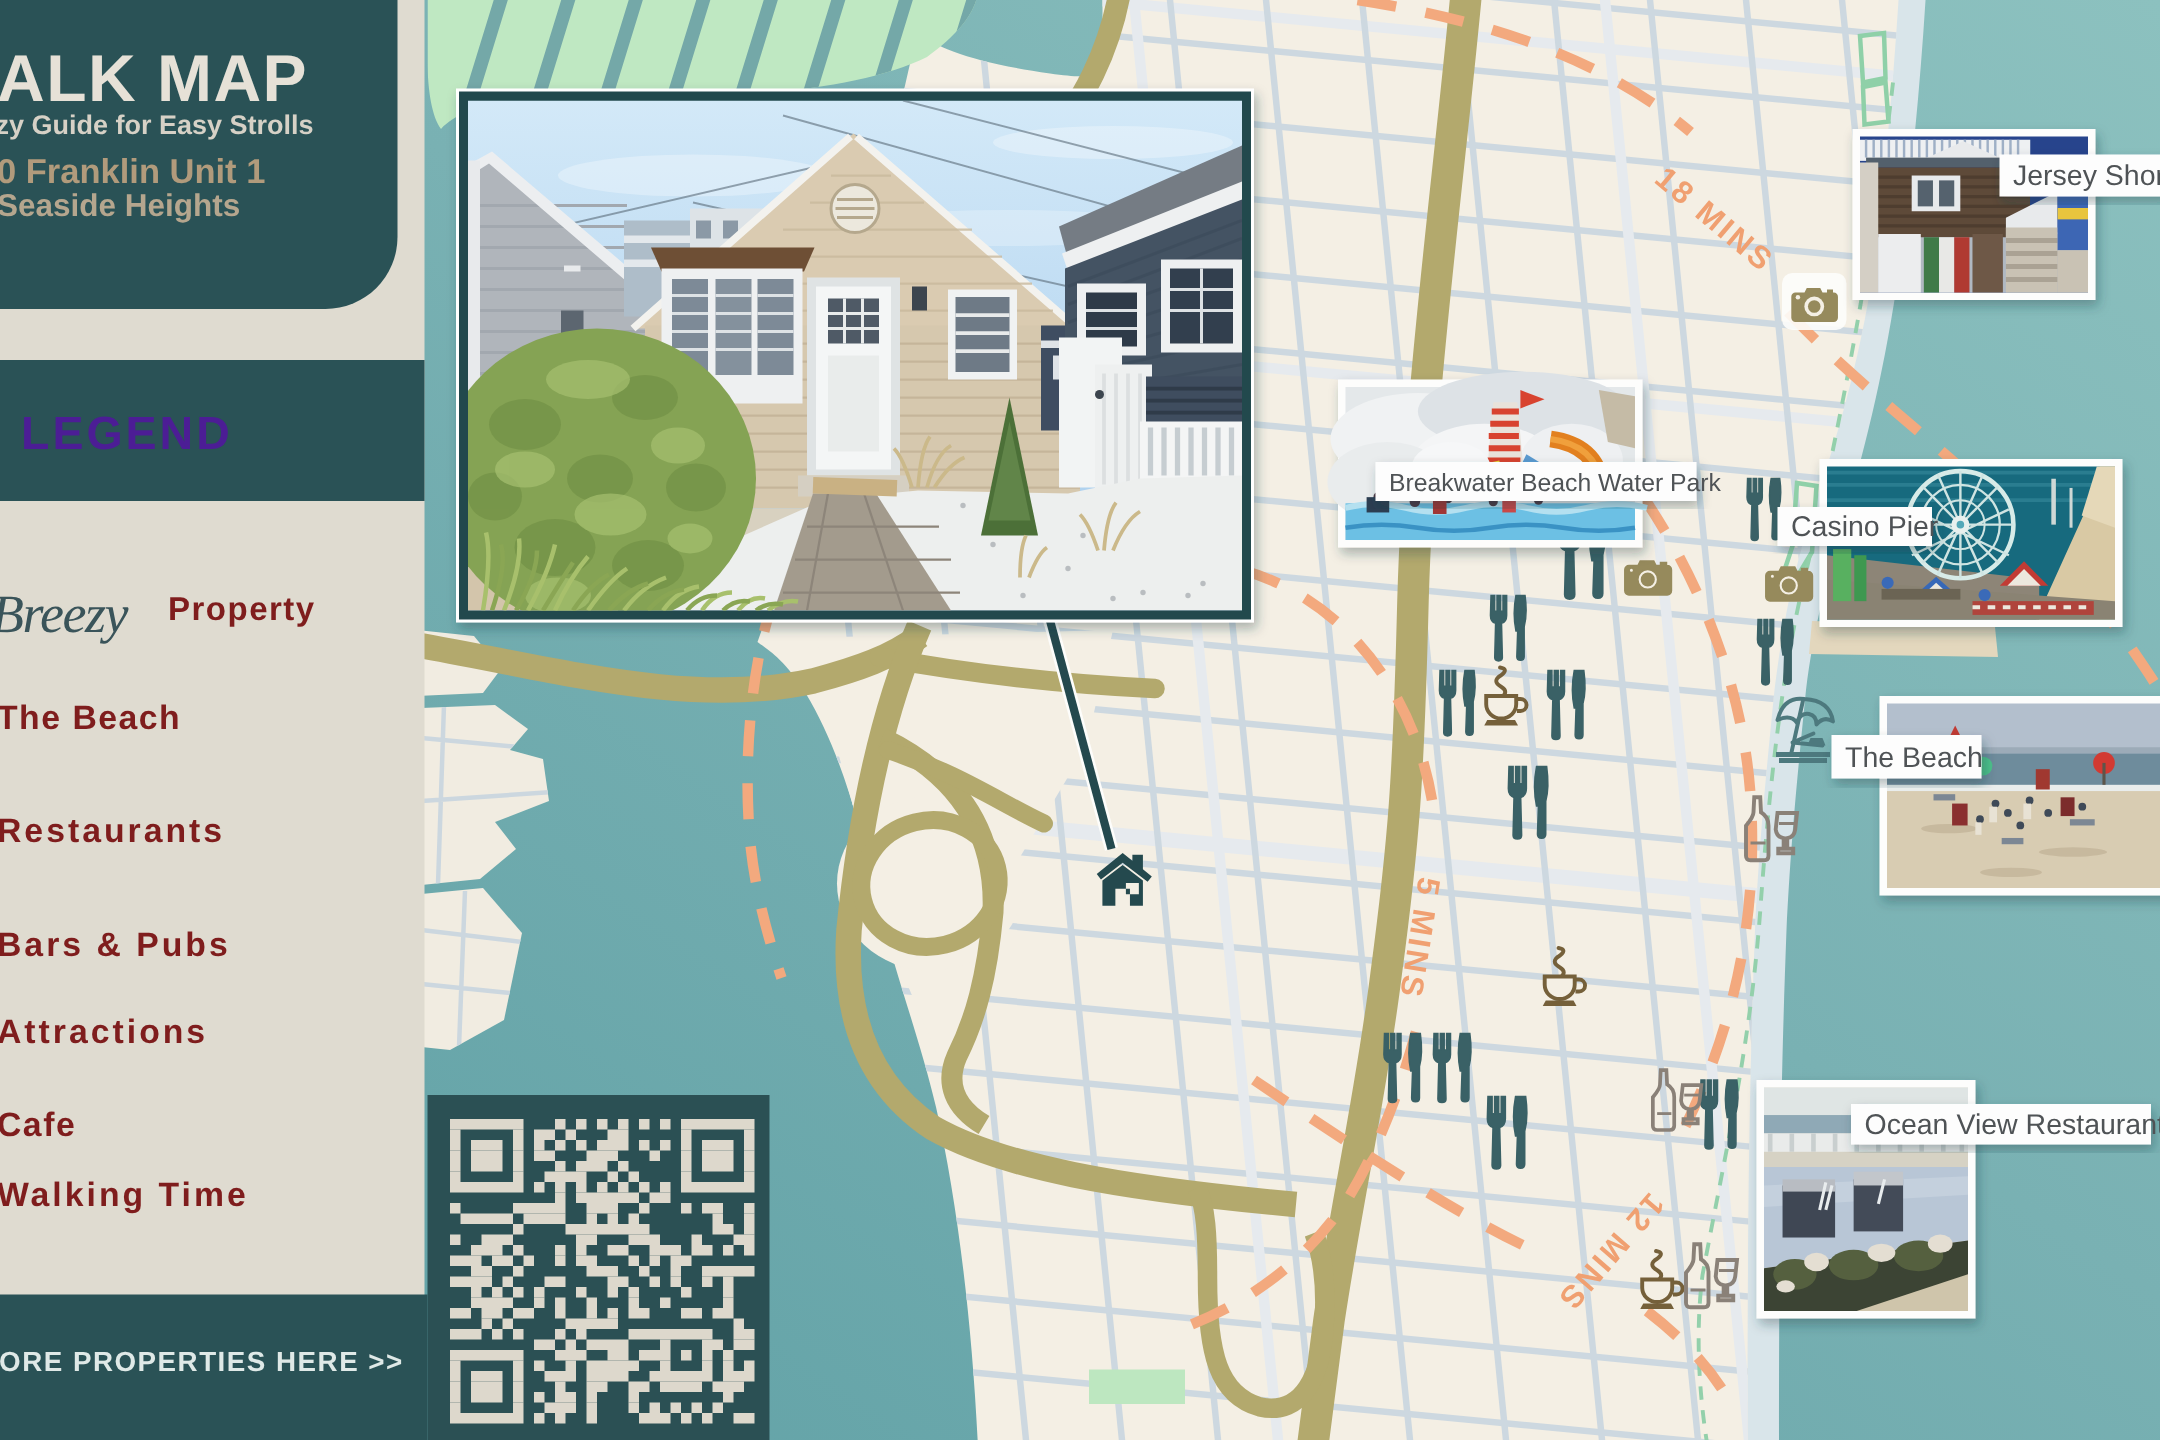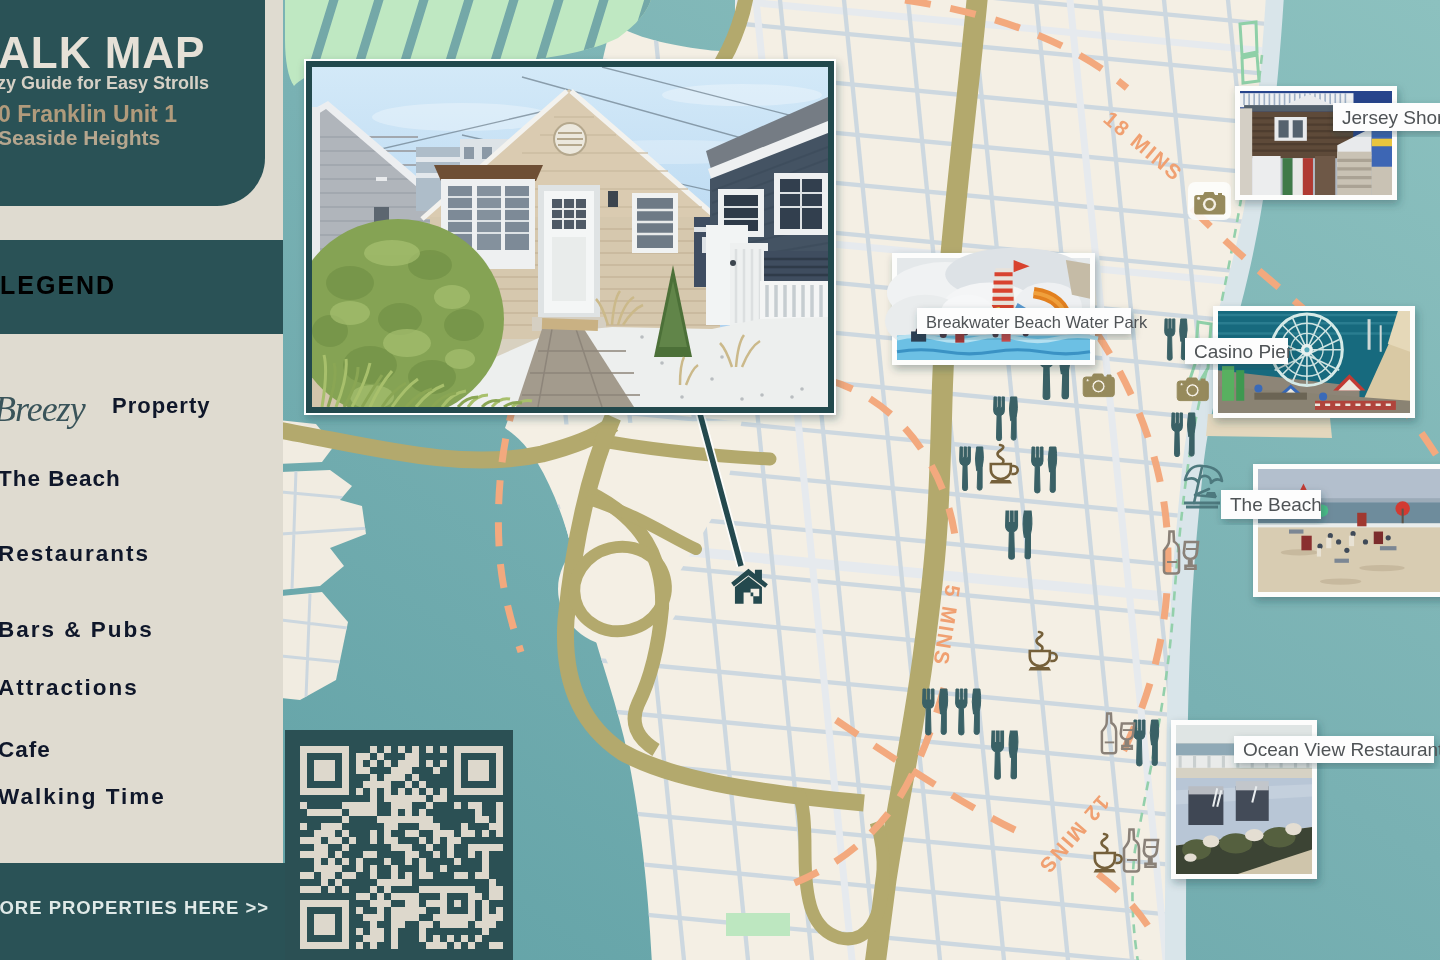--- a/index.html
+++ b/index.html
@@ -1,18 +1,18 @@
 <!DOCTYPE html>
 <html><head>
 <meta charset="utf-8">
 <style>
 html,body{margin:0;padding:0;}
 #stage{position:relative;width:1440px;height:960px;overflow:hidden;font-family:"Liberation Sans",sans-serif;background:#74aeb1;}
 #stage svg{position:absolute;left:0;top:0;}
-.sbtxt{position:absolute;color:#0f172a;font-weight:bold;letter-spacing:1px;}
+.sbtxt{position:absolute;color:#7f1d1d;font-weight:bold;letter-spacing:1px;}
 </style>
 </head>
 <body>
 <div id="stage">
 <svg width="1440" height="960" viewBox="0 0 1440 960">
 
 <defs>
 <linearGradient id="waterg" x1="1" y1="0" x2="0" y2="1">
  <stop offset="0" stop-color="#8cc1bf"></stop>
           <stop offset="0.45" stop-color="#79b1b3"></stop>
@@ -839,21 +839,21 @@
 <div style="position:absolute;left:-2px;top:28px;width:300px;color:#e6e1d7;font-weight:bold;font-size:44px;letter-spacing:1px;">ALK MAP</div>
 
 <div style="position:absolute;left:-3px;top:73px;color:#d6d1c6;font-weight:bold;font-size:18px;">zy Guide for Easy Strolls</div>
 
 <div style="position:absolute;left:-2px;top:101px;color:#b19b7c;font-weight:bold;font-size:23px;">0 Franklin Unit 1</div>
 
 <div style="position:absolute;left:-2px;top:126px;color:#b5a68e;font-size:21px;font-weight:bold;">Seaside Heights</div>
 
 <div style="position:absolute;left:0;top:240px;width:283px;height:94px;background:#2a5256;"></div>
 
-<div style="position:absolute;left:0;top:271px;color:#000000;font-weight:bold;font-size:25px;letter-spacing:2px;">LEGEND</div>
+<div style="position:absolute;left:14px;top:271px;color:#4c1d95;font-weight:bold;font-size:31px;letter-spacing:2px;">LEGEND</div>
 
 <div style="position:absolute;left:-6px;top:388px;color:#3a545a;font-family:'Liberation Serif',serif;font-style:italic;font-size:36px;letter-spacing:-1px;">Breezy</div>
 <div class="sbtxt" style="left:112px;top:393px;font-size:22px;">Property</div>
 
 <div class="sbtxt" style="left:-2px;top:466px;font-size:22.5px;">The Beach</div>
 
 <div class="sbtxt" style="left:-2px;top:541px;font-size:22.5px;letter-spacing:2px;">Restaurants</div>
 
 <div class="sbtxt" style="left:-2px;top:617px;font-size:22.5px;letter-spacing:2px;">Bars &amp; Pubs</div>
 

